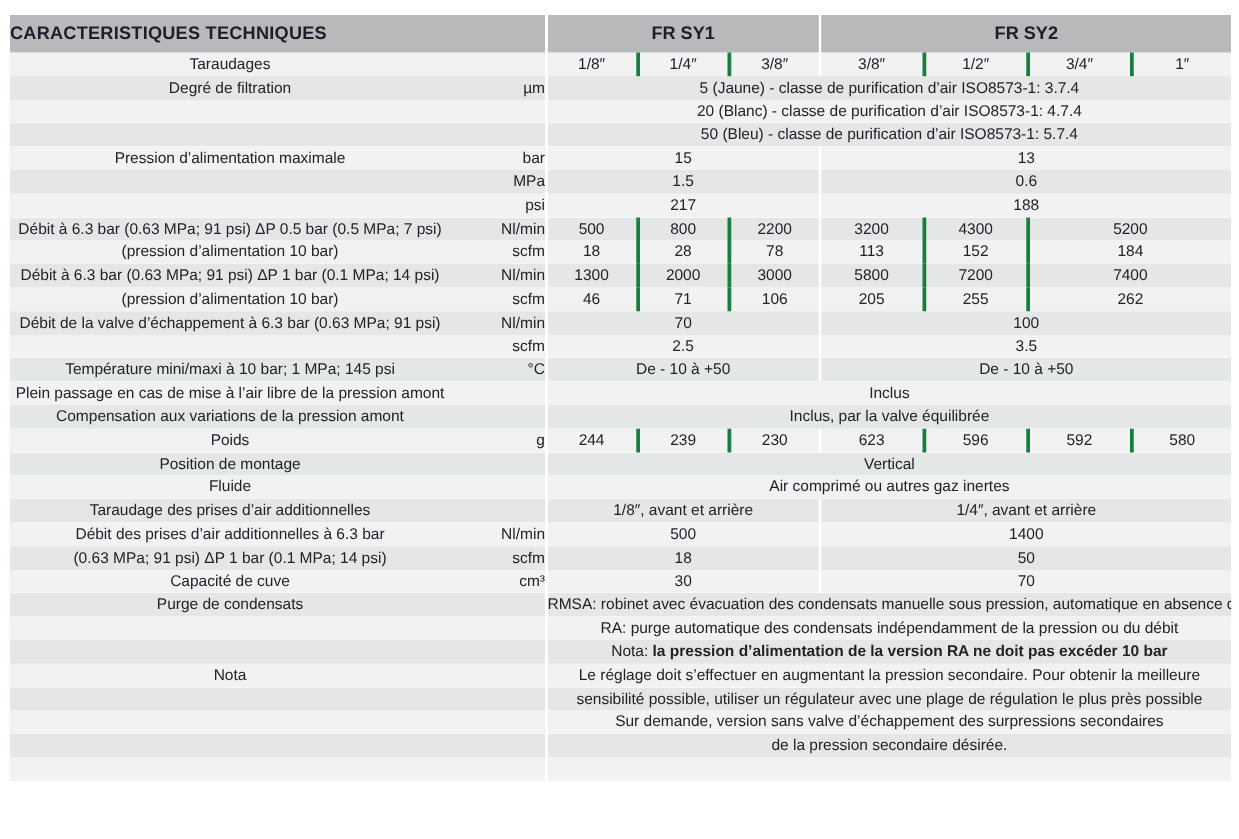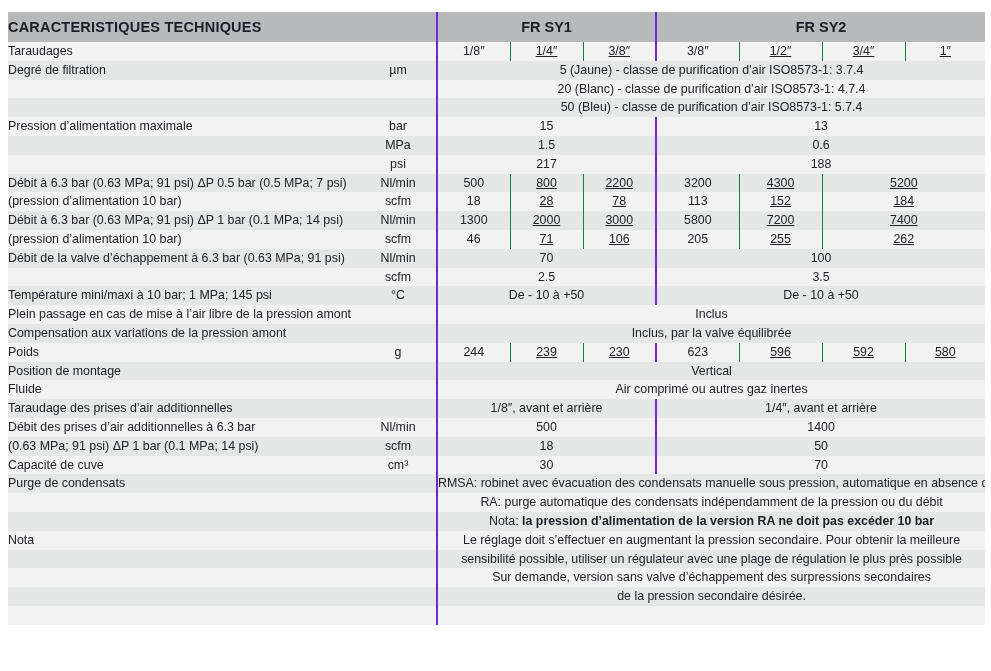--- a/index.html
+++ b/index.html
@@ -15,25 +15,25 @@
   table.spec th, table.spec td{
     padding:0;vertical-align:middle;white-space:nowrap;overflow:hidden;
   }
   thead tr{background:#b7b9bb;}
   thead th{height:30px;font-size:14.5px;font-weight:bold;color:#1d1f28;}
   th.title{text-align:left;padding-left:8px;letter-spacing:0.2px;margin-top:40px;}
   th.grp{text-align:center;}
   tbody td{height:18.8px;font-size:12.4px;line-height:18.8px;}
   tbody tr:nth-child(odd){background:#f2f2f2;}
   tbody tr:nth-child(even){background:#e5e6e6;}
-  td.lbl{text-align:left;padding-left:6px;}
-  td.unit{text-align:center;padding-right:8px;}
+  td.lbl{text-align:center;padding-left:6px;}
+  td.unit{text-align:right;padding-right:8px;}
   td.val{text-align:center;}
-  .b2{border-left:2px solid #6d28d9;margin-top:20px;}
-  .b1{border-left:1px solid #15803d;text-decoration:underline;}
+  .b2{border-left:2px solid #ffffff;margin-top:20px;}
+  .b1{border-left:3px solid #15803d;}
   td.val b{font-weight:bold;}
 </style>
 </head>
 <body>
 
 <div class="table-wrap">
   <table class="spec">
     <colgroup>
       <col style="width:352px">
         <col style="width:77px">

